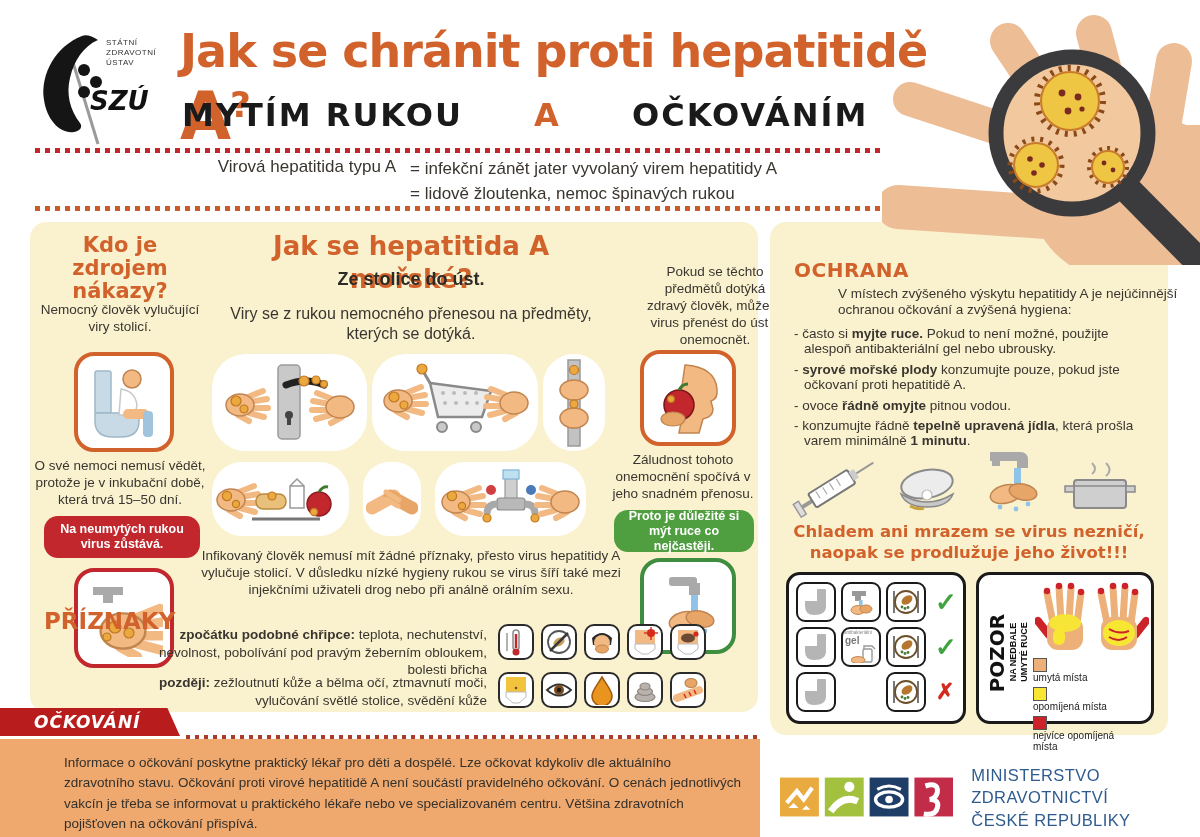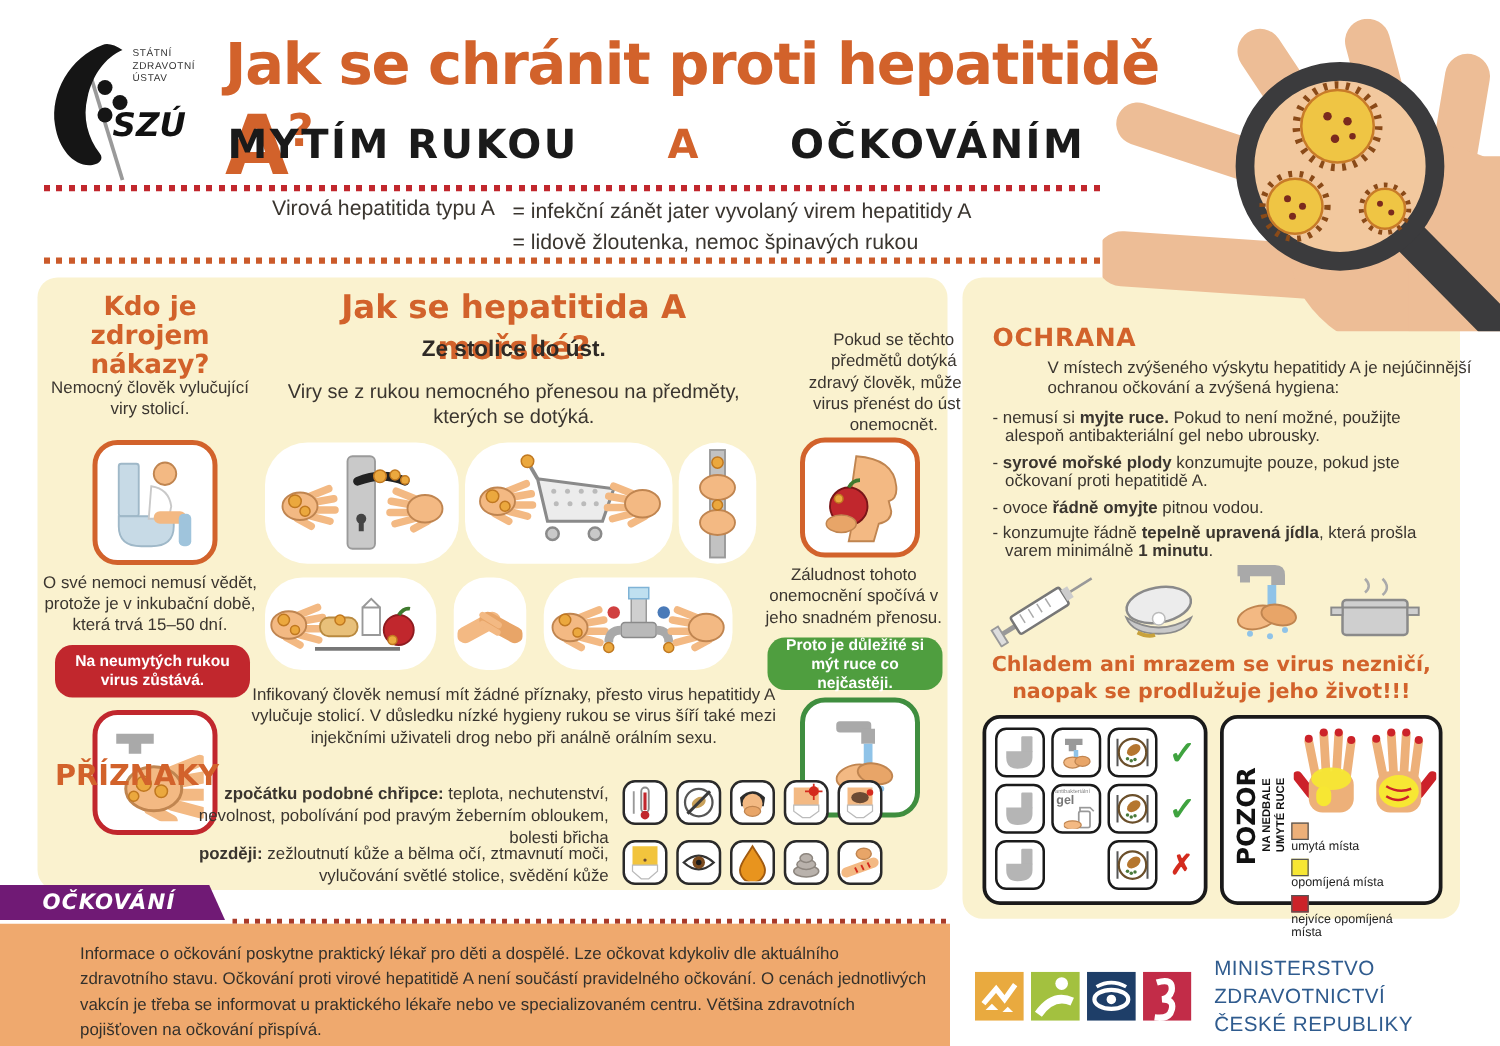--- a/index.html
+++ b/index.html
@@ -367,21 +367,21 @@
         <line x1="21" y1="15" x2="23" y2="19" stroke="#d42b1e" stroke-width="1.5"></line>
       </svg>
     </div>
   </div>
 
   <div class="panel" style="left:770px;top:222px;width:398px;height:513px;">
     <div class="abs heading-font orange" style="left:24px;top:36px;font-size:20px;letter-spacing:.5px;">OCHRANA</div>
     <div class="abs" style="left:24px;top:64px;width:354px;font-size:13.5px;line-height:1.2;margin-left:44px;">V místech zvýšeného výskytu hepatitidy A je nejúčinnější ochranou očkování a zvýšená hygiena:</div>
 
     <ul class="bullets abs" style="left:24px;top:104px;width:356px;">
-        <li><span>- nemusí si </span><b>myjte ruce.</b><span> Pokud to není možné, použijte alespoň antibakteriální gel nebo ubrousky.</span></li>
+        <li><span>- často si </span><b>myjte ruce.</b><span> Pokud to není možné, použijte alespoň antibakteriální gel nebo ubrousky.</span></li>
         <li><span>- </span><b>syrové mořské plody</b><span> konzumujte pouze, pokud jste očkovaní proti hepatitidě A.</span></li>
         <li><span>- ovoce </span><b>řádně omyjte</b><span> pitnou vodou.</span></li>
         <li><span>- konzumujte řádně </span><b>tepelně upravená jídla</b><span>, která prošla varem minimálně </span><b>1 minutu</b><span>.</span></li>
       </ul>
 
     <div class="abs" style="left:18px;top:224px;">
       <svg width="95" height="72" viewBox="0 0 95 72">
         <g transform="rotate(-32 48 40)">
           <rect x="2" y="33" width="6" height="15" fill="#ddd" stroke="#999" stroke-width="1.5"></rect>
           <line x1="8" y1="40" x2="20" y2="40" stroke="#999" stroke-width="4"></line>
@@ -548,21 +548,21 @@
           <span class="legend-lb">opomíjená místa</span>
         </div>
         <div class="legend-row">
           <span class="legend-sw" style="background: rgb(204, 34, 41);"></span>
           <span class="legend-lb">nejvíce opomíjená místa</span>
         </div>
       </div>
     </div>
   </div>
 
-  <div class="abs heading-font" style="left:0;top:708px;width:180px;height:28px;background:#701a75;
+  <div class="abs heading-font" style="left:0;top:708px;width:180px;height:28px;background:#b91c1c;
        clip-path:polygon(0 0,93% 0,100% 100%,0 100%);color:#fff;font-style:italic;font-size:17px;
        letter-spacing:1px;line-height:28px;padding-left:34px;box-sizing:border-box;">OČKOVÁNÍ</div>
 
   <div class="abs dots m" style="left:186px;width:574px;top:735px;"></div>
 
   <div class="abs" style="left:0;top:739px;width:760px;height:98px;background:#efa96e;">
     <div class="abs" style="left:64px;top:14px;width:678px;font-size:13.5px;line-height:1.5;color:#33302b;">Informace o očkování poskytne praktický lékař pro děti a dospělé. Lze očkovat kdykoliv dle aktuálního zdravotního stavu. Očkování proti virové hepatitidě A není součástí pravidelného očkování. O cenách jednotlivých vakcín je třeba se informovat u praktického lékaře nebo ve specializovaném centru. Většina zdravotních pojišťoven na očkování přispívá.</div>
   </div>
 
   <div class="abs" style="left:780px;top:764px;display:flex;align-items:center;">

